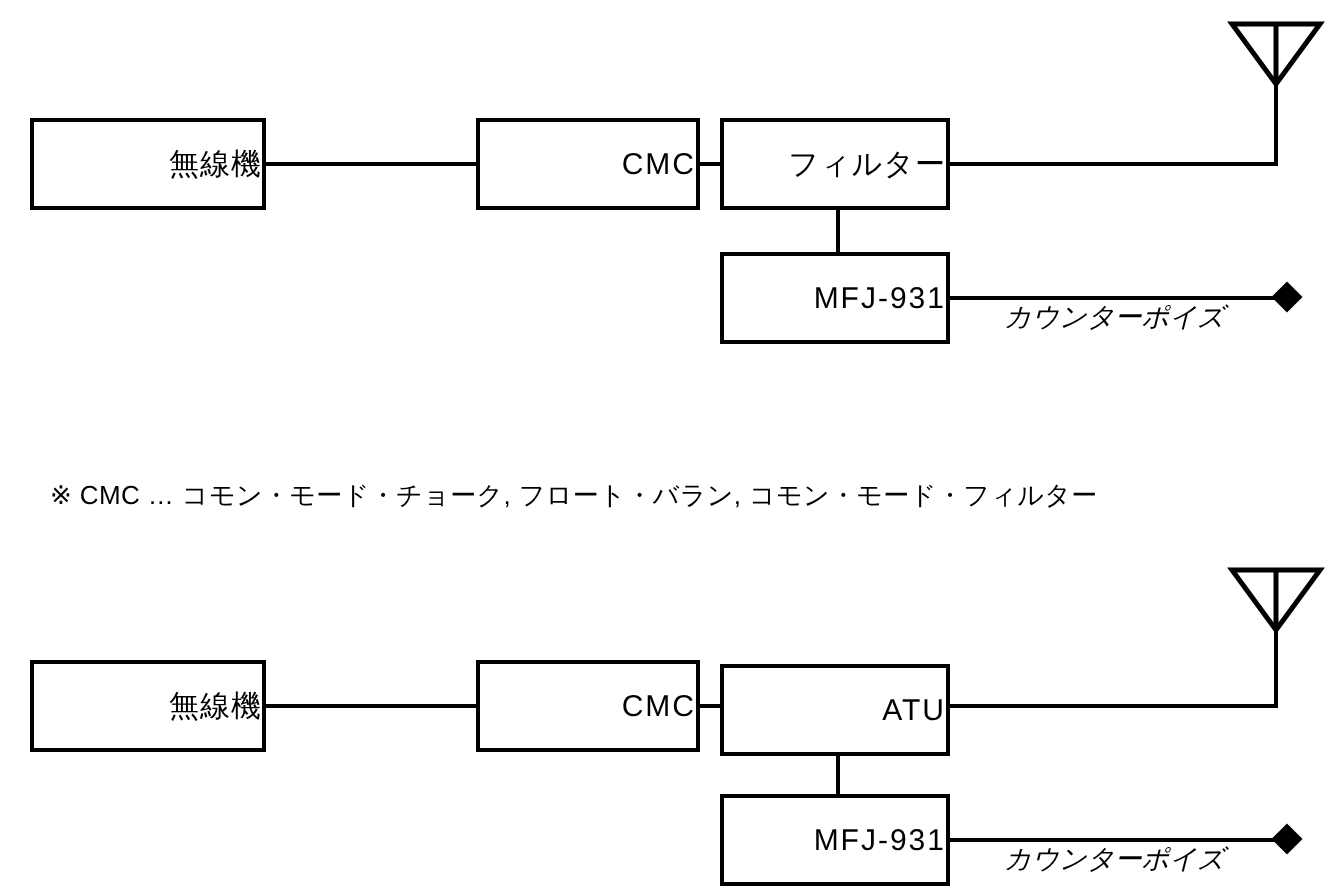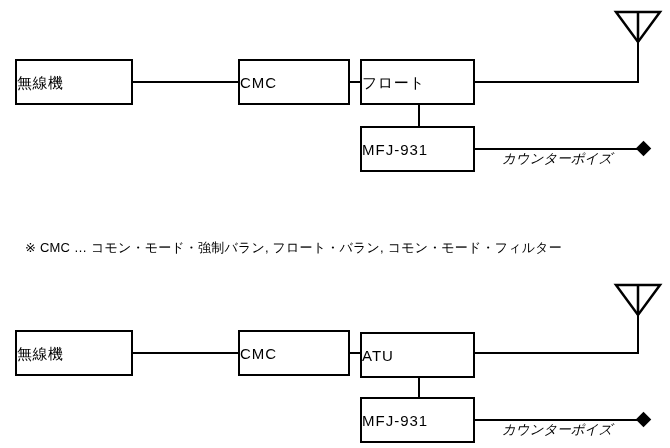--- a/index.html
+++ b/index.html
@@ -21,21 +21,21 @@
   }
 
   
   .block {
     position: absolute;
     box-sizing: border-box;
     border: 2.5px solid #000000;
     background: #ffffff;
     display: flex;
     align-items: center;
-    justify-content: flex-start;
+    justify-content: flex-end;
     text-align: center;
     line-height: 1;
   }
   .block-label {
     font-size: 15px;
     letter-spacing: 0.5px;
     color: #000000;
     white-space: nowrap;
   }
   .block-label.latin {
@@ -113,35 +113,35 @@
 
   <div class="wire-h" style="left:133px; top:81px; width:105px;"></div>
 
   <div class="block" style="left:238px; top:59px; width:112px; height:46px;">
     <span class="block-label latin">CMC</span>
   </div>
 
   <div class="wire-h" style="left:350px; top:81px; width:12px;"></div>
 
   <div class="block" style="left:360px; top:59px; width:115px; height:46px;">
-    <span class="block-label">フロート</span>
+    <span class="block-label">フィルター</span>
   </div>
 
   <div class="wire-v" style="left:418px; top:105px; height:23px;"></div>
 
   <div class="block" style="left:360px; top:126px; width:115px; height:46px;">
     <span class="block-label latin">MFJ-931</span>
   </div>
 
   <div class="wire-h" style="left:475px; top:148px; width:168px;"></div>
   <div class="terminal-diamond" style="left:638px; top:143px;"></div>
 
   <div class="caption" style="left:502px; top:152px;">カウンターポイズ</div>
 
-  <div class="note" style="left:25px; top:241px;">※ CMC … コモン・モード・強制バラン, フロート・バラン, コモン・モード・フィルター</div>
+  <div class="note" style="left:25px; top:241px;">※ CMC … コモン・モード・チョーク, フロート・バラン, コモン・モード・フィルター</div>
 
   <div class="antenna" style="left:612px; top:281px;">
     <svg width="52" height="40" viewBox="0 0 52 40">
       <path d="M4,4 L48,4 L26,34 Z" fill="none" stroke="#000000" stroke-width="2.5" stroke-linejoin="miter"></path>
       <line x1="26" y1="4" x2="26" y2="34" stroke="#000000" stroke-width="2.5"></line>
     </svg>
   </div>
   <div class="wire-v" style="left:637px; top:313px; height:41px;"></div>
 
   <div class="wire-h" style="left:475px; top:352px; width:164px;"></div>

